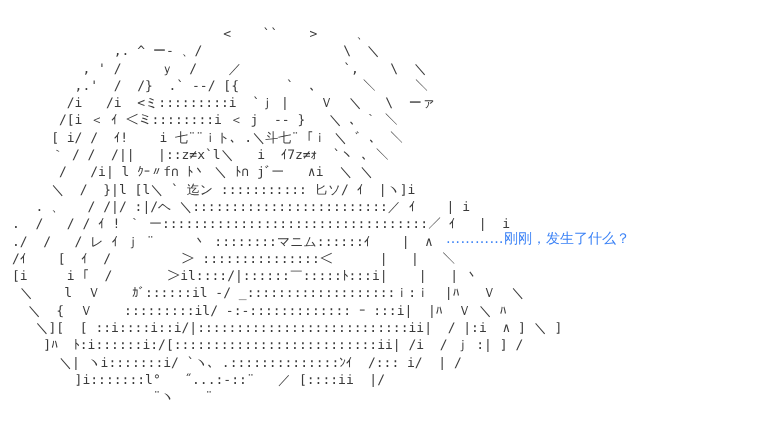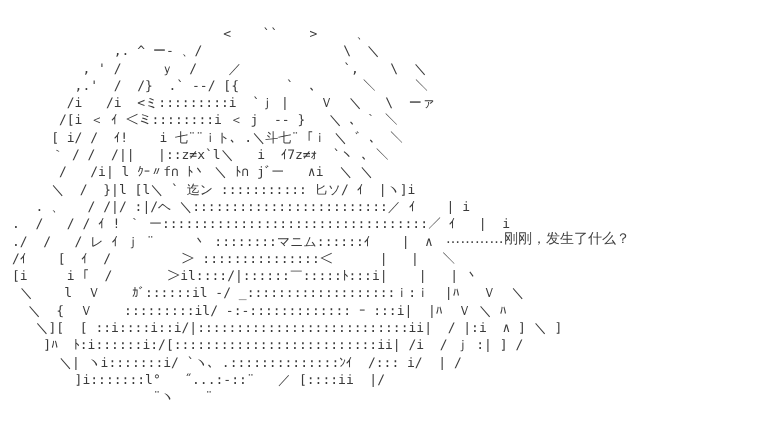--- a/index.html
+++ b/index.html
@@ -42,21 +42,21 @@
 
   
   #dialogue {
     position: absolute;
     left: 446px;
     top: 228px;
     width: 300px;
     font-family: "DejaVu Sans", "Liberation Sans", sans-serif;
     font-size: 14px;
     line-height: 20px;
-    color: #404040;
+    color: #3b82f6;
     white-space: pre;
   }
   #dialogue .lead {
     letter-spacing: 0.5px;
   }
 </style>
 </head>
 <body>
 
 <div id="scene">

